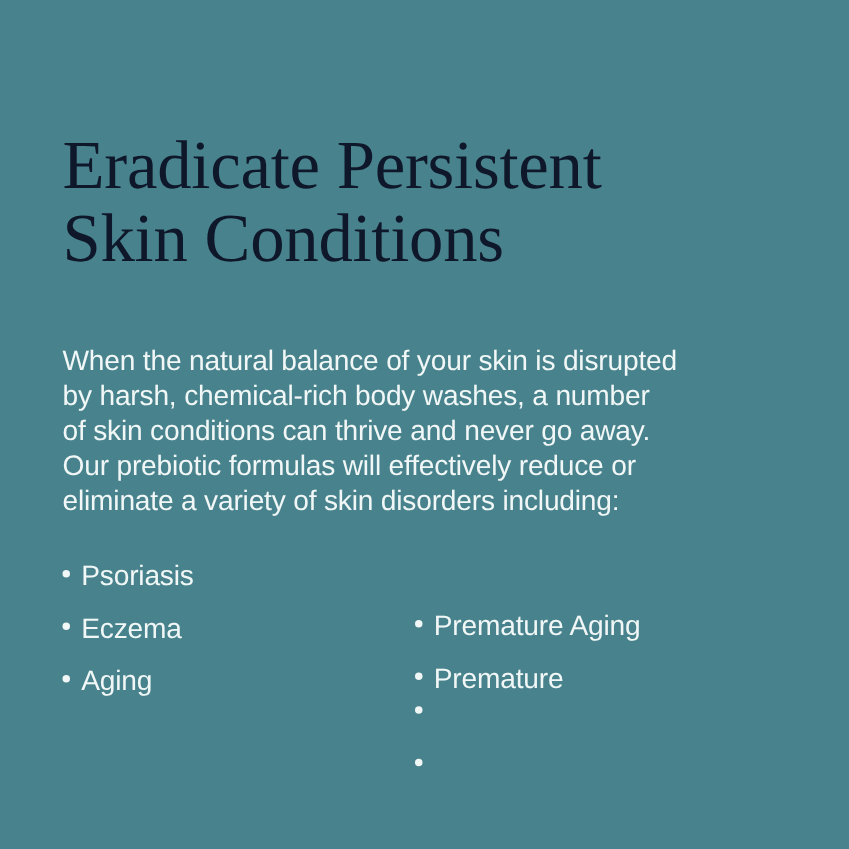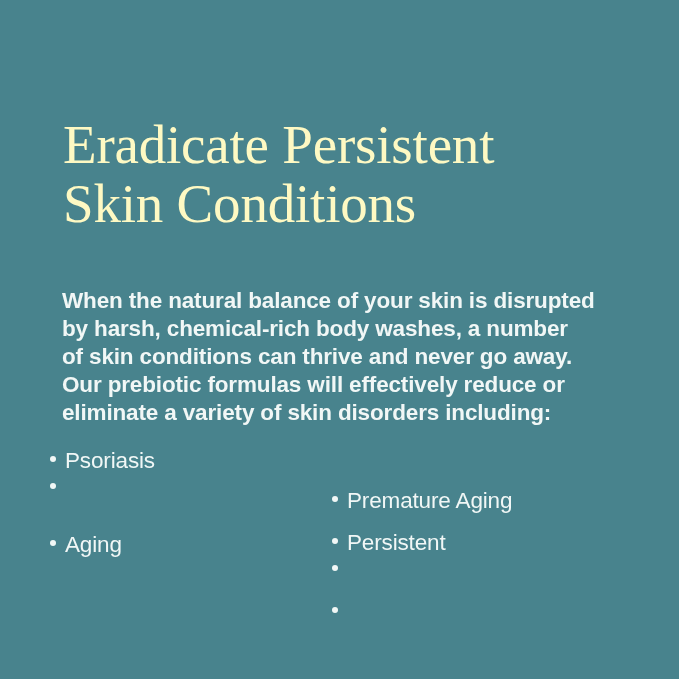--- a/index.html
+++ b/index.html
@@ -26,45 +26,45 @@
 
   .content {
     position: absolute;
     left: 50px;
     top: 0;
     right: 40px;
   }
 
   
   .headline {
-    margin: 13px;
+    margin: 0;
     padding: 0;
     position: absolute;
     top: 102px;
     left: 0;
     width: 560px;
     font-family: "Liberation Serif", "DejaVu Serif", serif;
     font-weight: 400;
     font-size: 55px;
     line-height: 59px;
     letter-spacing: -0.2px;
-    color: #fef9c3;
+    color: #0f172a;
     white-space: pre-line;
   }
 
   
   .body-copy {
-    margin: 12px;
+    margin: 0;
     padding: 0;
     position: absolute;
     top: 275px;
     left: 0;
     width: 560px;
     font-family: "Liberation Sans", sans-serif;
-    font-weight: 700;
+    font-weight: 400;
     font-size: 22.5px;
     line-height: 28px;
     letter-spacing: -0.15px;
     color: #f1f7f6;
     white-space: pre-line;
   }
 
   
   .lists {
     position: absolute;
@@ -124,35 +124,36 @@
 
     <div class="lists">
 
       <ul class="list-col left">
         <li class="list-item">
           <span class="bullet-dot"></span>
           <span>Psoriasis</span>
         </li>
         <li class="list-item">
           <span class="bullet-dot"></span>
+          <span>Eczema</span>
         </li>
         <li class="list-item">
           <span class="bullet-dot"></span>
           <span>Aging</span>
         </li>
       </ul>
 
       <ul class="list-col right">
         <li class="list-item">
           <span class="bullet-dot"></span>
           <span>Premature Aging</span>
         </li>
         <li class="list-item">
           <span class="bullet-dot"></span>
-          <span>Persistent</span>
+          <span>Premature</span>
         </li>
         <li class="list-item">
           <span class="bullet-dot"></span>
         </li>
         <li class="list-item">
           <span class="bullet-dot"></span>
         </li>
       </ul>
 
     </div>

